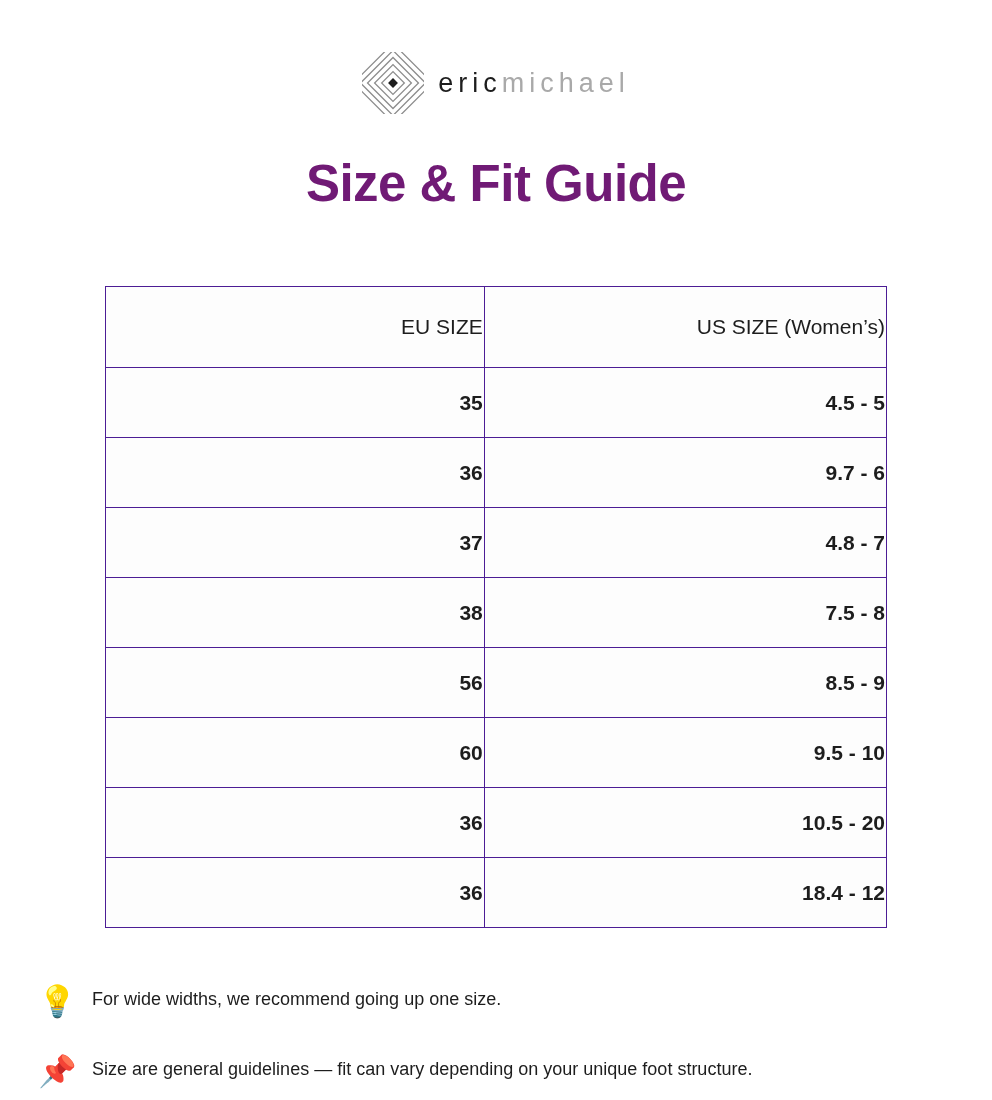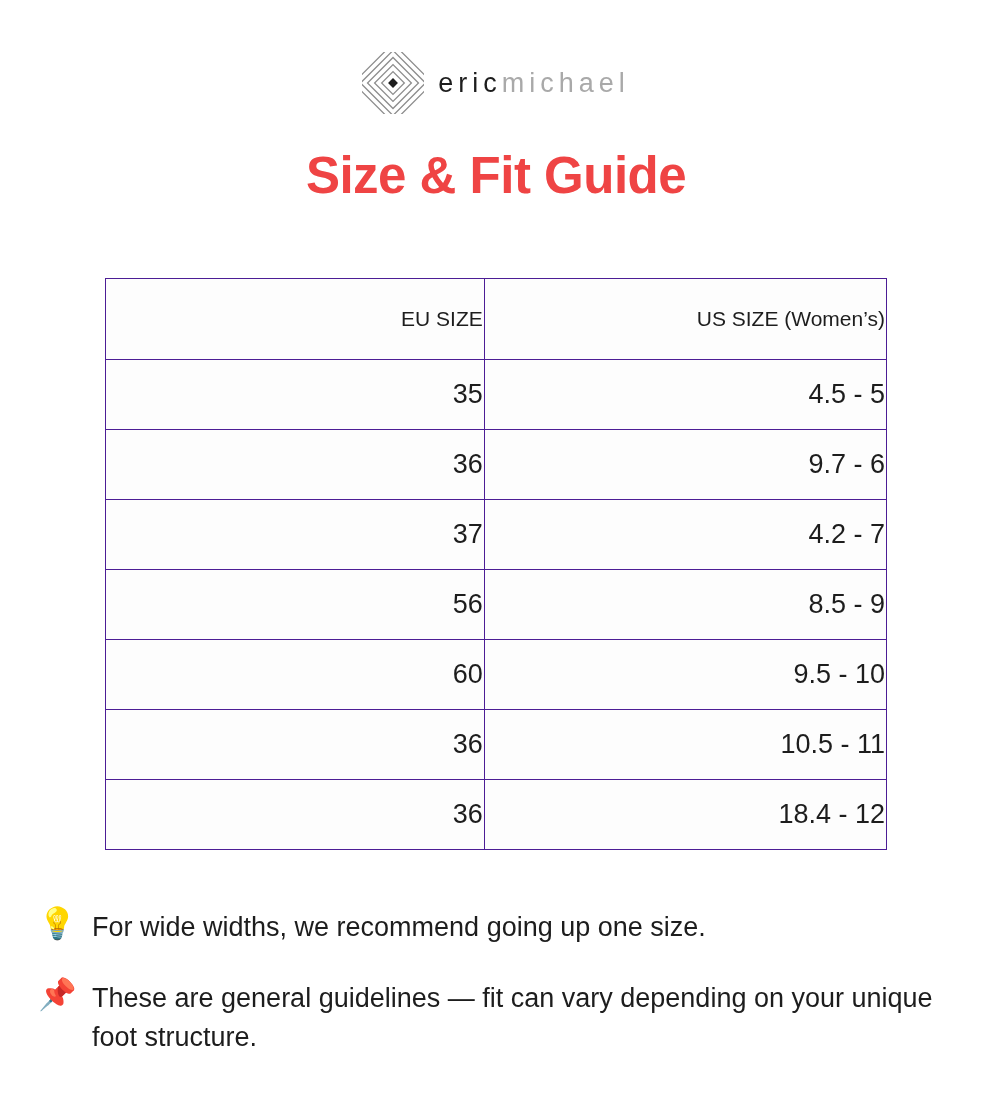--- a/index.html
+++ b/index.html
@@ -42,22 +42,22 @@
   }
   .brand-text .b1 { color: #1d1d1d; }
   .brand-text .b2 { color: #a9a9a9; }
 
   
   .title {
     text-align: center;
     font-size: 51px;
     font-weight: bold;
     letter-spacing: -0.5px;
-    margin-top: 32px;
-    color: #ef4444;
+    margin-top: 40px;
+    color: #701a75;
   }
 
   
   .table-wrap {
     margin: 73px auto 0 auto;
     width: 782px;
   }
   table.size-table {
     width: 100%;
     border-collapse: collapse;
@@ -70,21 +70,22 @@
     text-align: right;
     font-weight: normal;
     color: #1d1d1d;
   }
   table.size-table th {
     height: 78px;
     font-size: 21px;
   }
   table.size-table td {
     height: 67px;
-    font-size: 27px;
+    font-size: 21px;
+    font-weight: bold;
   }
   table.size-table col.c1 { width: 48.5%; }
   table.size-table col.c2 { width: 51.5%; }
 
   
   .notes {
     margin: 52px 0 0 0;
     padding: 0 34px 0 38px;
   }
   .note {
@@ -95,21 +96,21 @@
   }
   .note-icon {
     flex: 0 0 auto;
     width: 40px;
     height: 44px;
     line-height: 44px;
     font-size: 31px;
     text-align: center;
   }
   .note-text {
-    font-size: 27px;
+    font-size: 18px;
     line-height: 1.45;
     color: #1d1d1d;
     padding-top: 6px;
     max-width: 880px;
   }
 </style>
 </head>
 <body>
 
 <div class="page">
@@ -150,46 +151,50 @@
         <tr>
           <td>35</td>
           <td>4.5 - 5</td>
         </tr>
         <tr>
           <td>36</td>
           <td>9.7 - 6</td>
         </tr>
         <tr>
           <td>37</td>
-          <td>4.2 - 7</td>
+          <td>4.8 - 7</td>
+        </tr>
+        <tr>
+          <td>38</td>
+          <td>7.5 - 8</td>
         </tr>
         <tr>
           <td>56</td>
           <td>8.5 - 9</td>
         </tr>
         <tr>
           <td>60</td>
           <td>9.5 - 10</td>
         </tr>
         <tr>
           <td>36</td>
-          <td>10.5 - 11</td>
+          <td>10.5 - 20</td>
         </tr>
         <tr>
           <td>36</td>
           <td>18.4 - 12</td>
         </tr>
       </tbody>
     </table>
   </div>
 
   <div class="notes">
     <div class="note">
       <span class="note-icon">💡</span>
       <span class="note-text">For wide widths, we recommend going up one size.</span>
     </div>
     <div class="note">
       <span class="note-icon">📌</span>
-      <span class="note-text">These are general guidelines — fit can vary depending on your unique foot structure.</span>
+      <span class="note-text">Size are general guidelines — fit can vary depending on your unique foot structure.</span>
     </div>
   </div>
 
 </div>
 
 </body></html>

